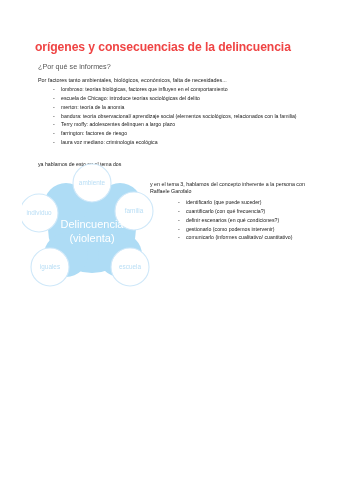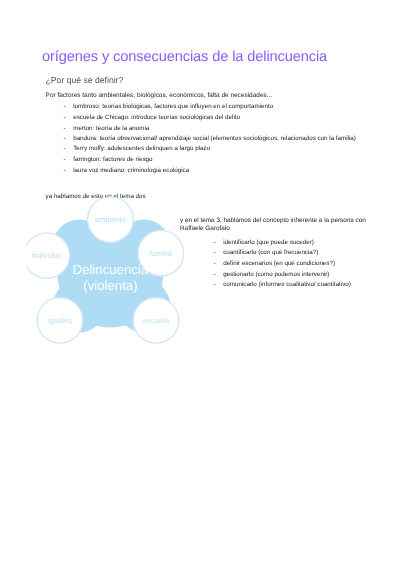--- a/index.html
+++ b/index.html
@@ -5,21 +5,21 @@
   html,body{margin:0;padding:0;}
   body{
     width:340px;height:480px;background:#ffffff;
     font-family:"Liberation Sans", sans-serif;
     color:#000;overflow:hidden;position:relative;
   }
   .page{position:absolute;inset:0;background:#fff;}
 
   .title{
     position:absolute;left:35px;top:40px;width:280px;
-    font-size:12.2px;font-weight:400;color:#8b5cf6;
+    font-size:12.2px;font-weight:700;color:#ef4444;
     letter-spacing:-0.1px;line-height:1.15;
   }
 
   .subhead{
     position:absolute;left:38px;top:62px;width:275px;
     font-size:7.2px;color:#555;letter-spacing:0px;
   }
 
   .intro{
     position:absolute;left:38px;top:77px;width:278px;
@@ -65,21 +65,21 @@
     font-size:11px;text-anchor:middle;
   }
 </style>
 </head>
 <body>
 
 <div class="page">
 
   <div class="title">orígenes y consecuencias de la delincuencia</div>
 
-  <div class="subhead">¿Por qué se definir?</div>
+  <div class="subhead">¿Por qué se informes?</div>
 
   <div class="intro">Por factores tanto ambientales, biológicos, económicos, falta de necesidades...</div>
 
   <ul class="blist" id="main-bullets">
       <li>lombroso: teorías biológicas, factores que influyen en el comportamiento</li>
       <li>escuela de Chicago: introduce teorías sociológicas del delito</li>
       <li>merton: teoría de la anomia</li>
       <li>bandura: teoría observacional/ aprendizaje social (elementos sociológicos, relacionados con la familia)</li>
       <li>Terry moffy: adolescentes delinquen a largo plazo</li>
       <li>farrington: factores de riesgo</li>

